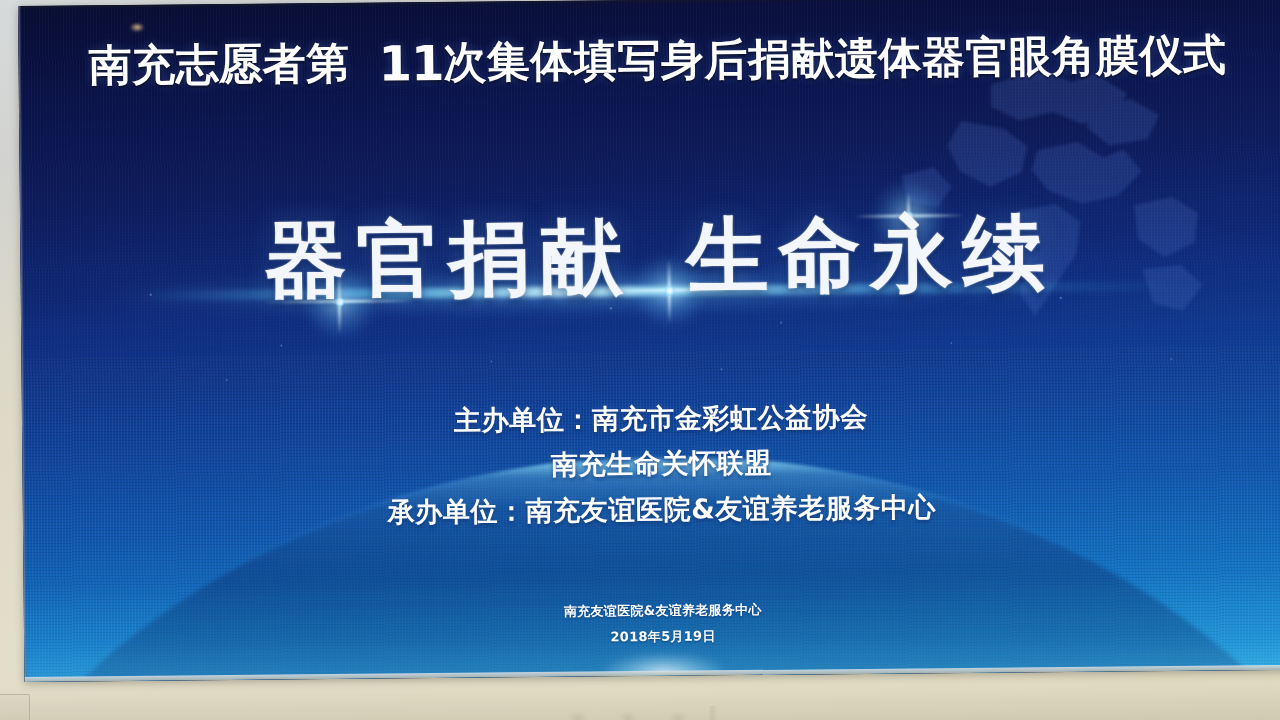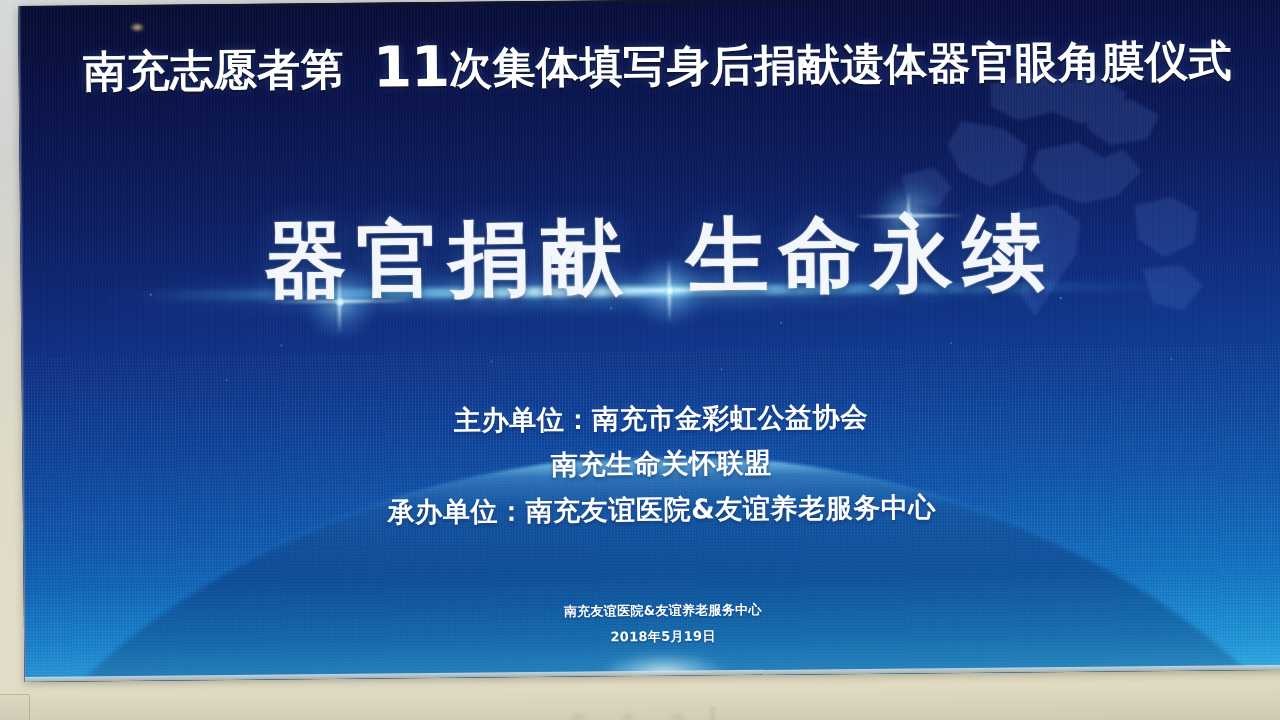--- a/index.html
+++ b/index.html
@@ -285,21 +285,21 @@
     text-align: center;
     color: #ffffff;
     font-size: 43px;
     font-weight: bold;
     letter-spacing: 0.5px;
     line-height: 1.05;
     text-shadow: 0 2px 3px rgba(0,0,0,0.55), 0 0 10px rgba(120,170,255,0.28);
     white-space: nowrap;
   }
   .slide-title .num {
-    font-size: 56px;
+    font-size: 48px;
     font-weight: bold;
     letter-spacing: -1px;
     vertical-align: -3px;
     margin-left: 29px;
   }
 
   .headline {
     position: absolute;
     left: 0; right: 0;
     top: 214px;

